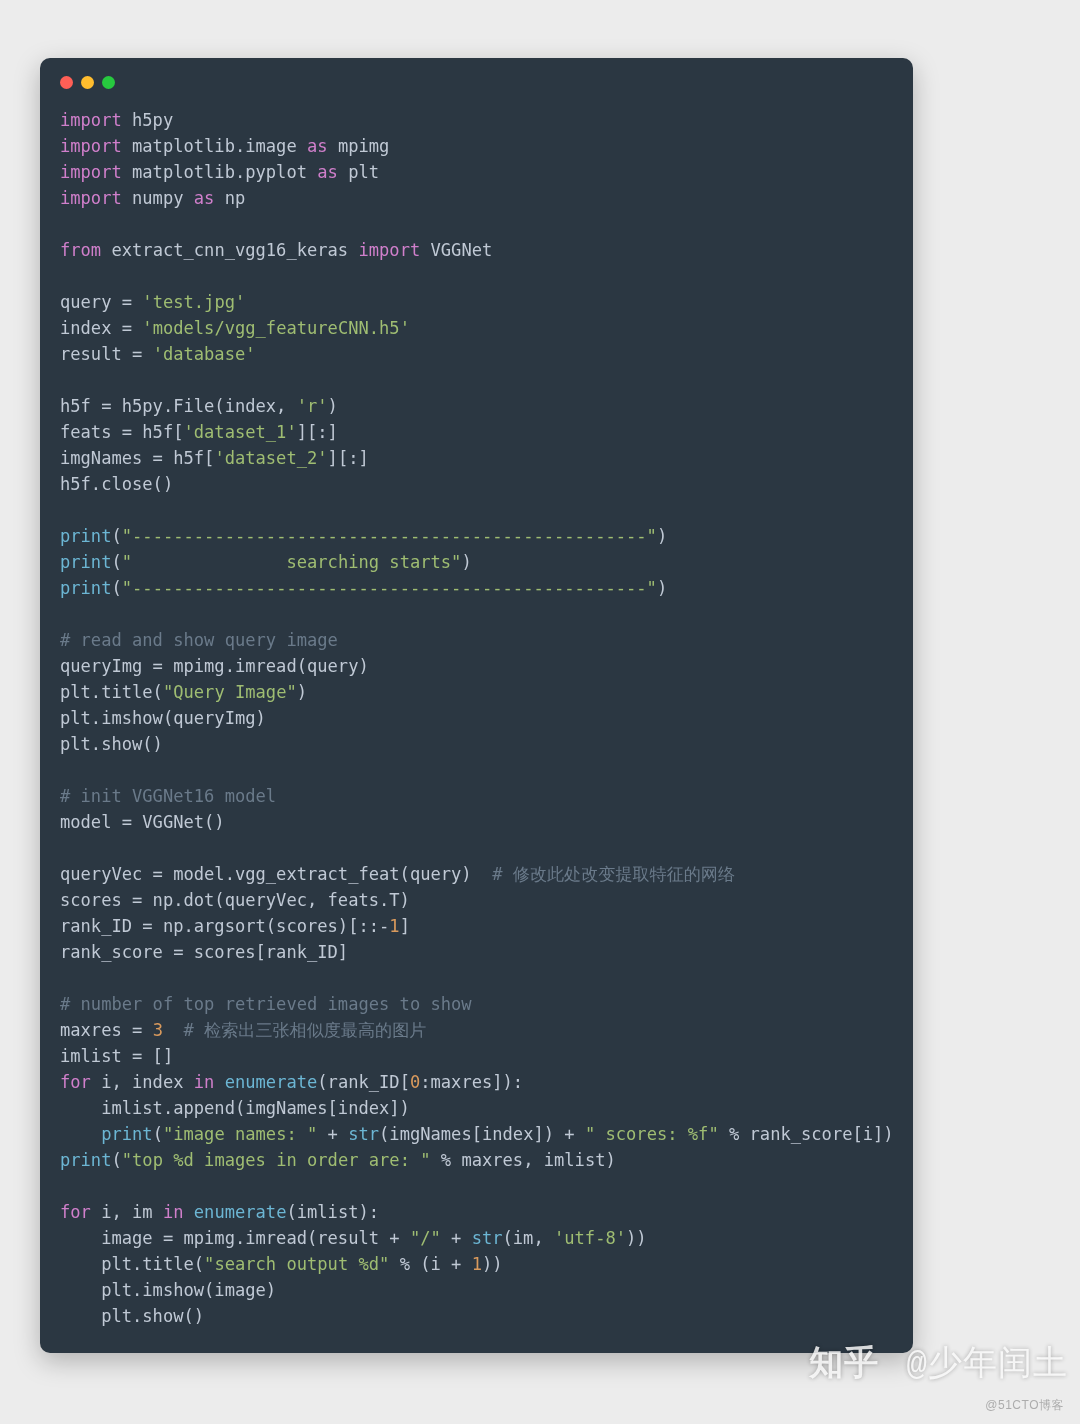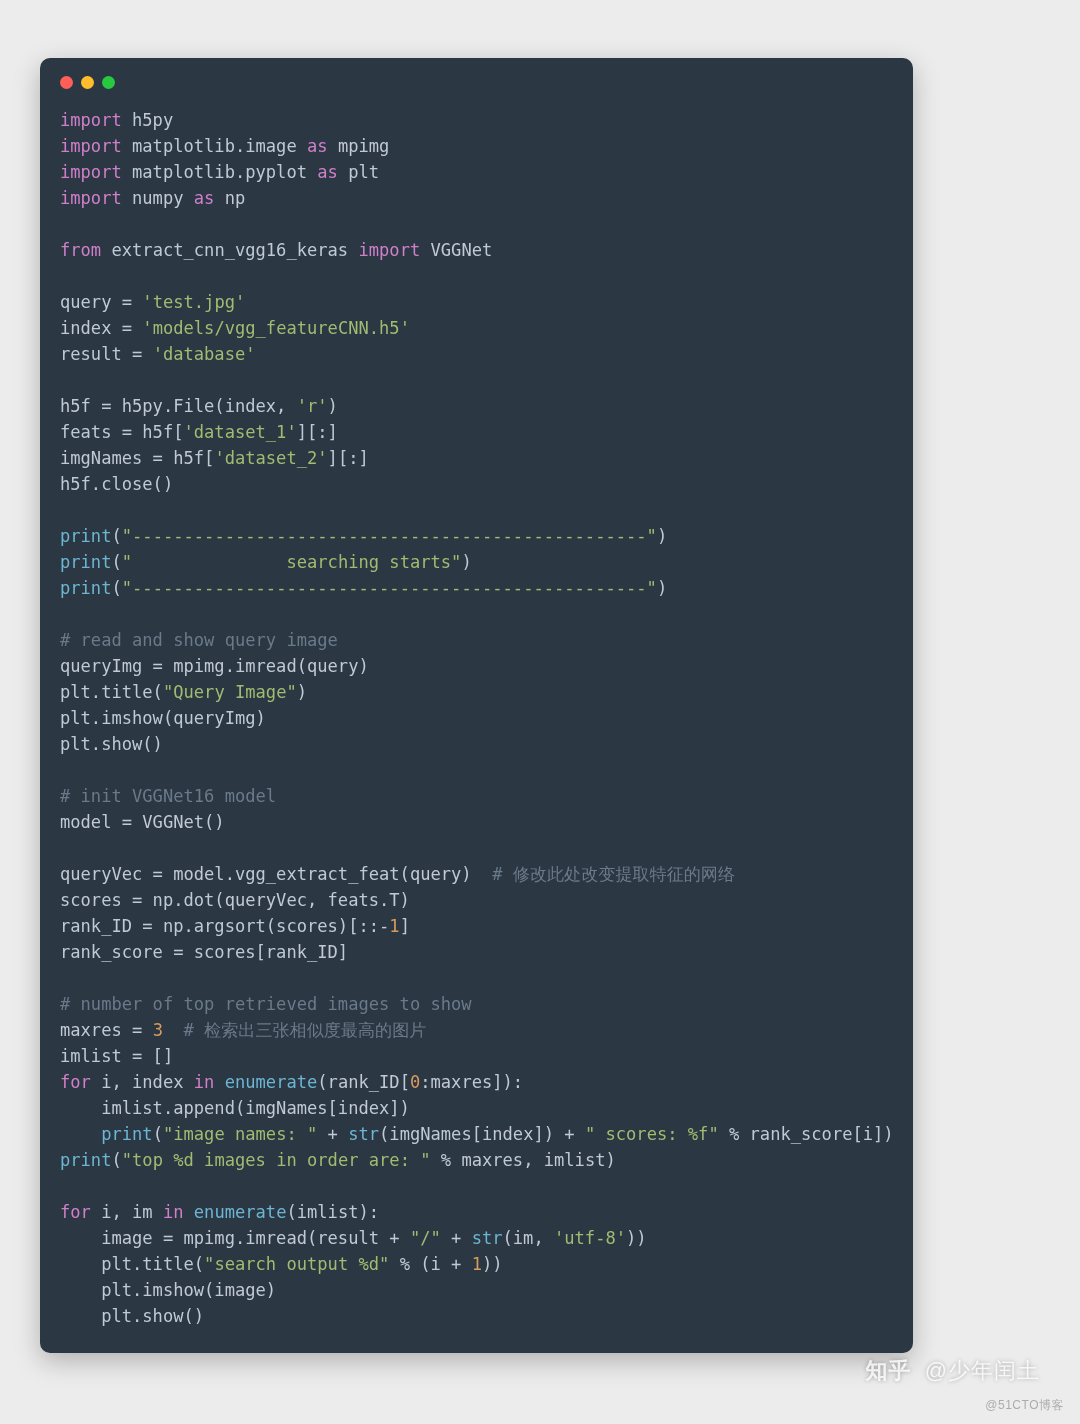--- a/index.html
+++ b/index.html
@@ -48,24 +48,24 @@
   }
   .kw  { color: #d07fcb; }   
   .def { color: #c0c9d5; }
   .str { color: #9fbd72; }   
   .num { color: #d99a5d; }   
   .com { color: #6a7a8a; font-style: normal; }
   .fn  { color: #6cb6d4; }   
 
   .watermark-zhihu {
     position: absolute;
-    right: 40px;
+    right: 12px;
     bottom: 38px;
-    font-family: Liberation Sans, sans-serif;
-    font-size: 22px;
+    font-family: Liberation Mono, monospace;
+    font-size: 34px;
     color: rgba(255,255,255,0.82);
     text-shadow: 0 0 4px rgba(0,0,0,0.3);
     font-weight: 500;
     letter-spacing: 1px;
   }
   .watermark-zhihu .logo {
     font-weight: 700;
     margin-right: 6px;
   }
   .watermark-51cto {

